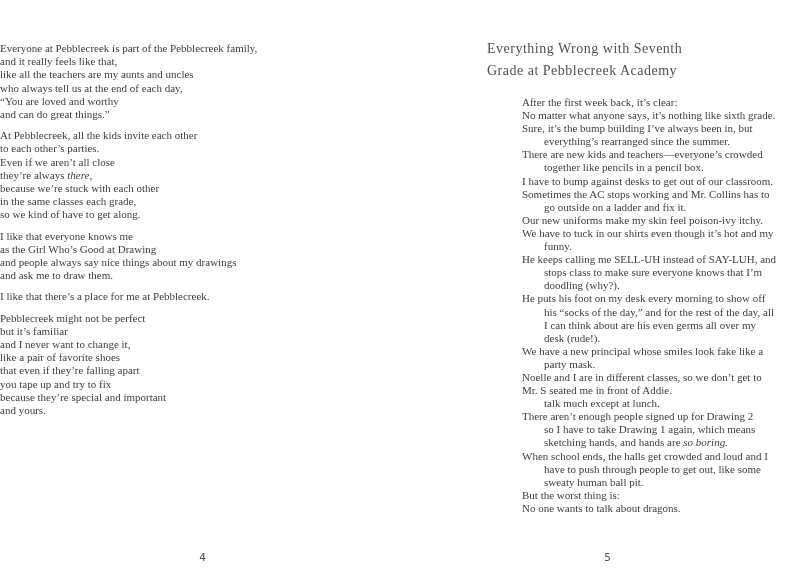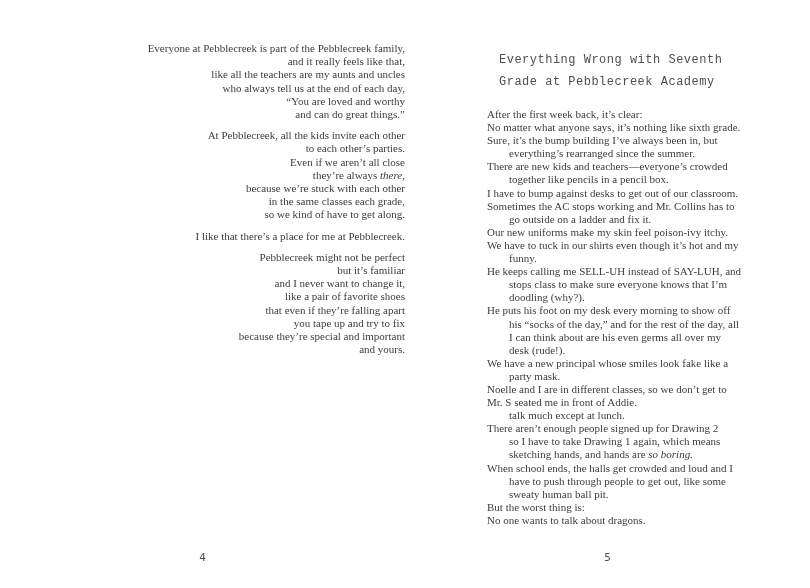--- a/index.html
+++ b/index.html
@@ -17,50 +17,50 @@
   }
   .page {
     position: relative;
     width: 405px;
     height: 588px;
     box-sizing: border-box;
   }
   
   .poem {
     padding-top: 42px;
-    text-align: right;
+    text-align: left;
     font-family: "Liberation Serif", serif;
     font-size: 11px;
     line-height: 13.2px;
     color: var(--body-text, #3d3d3c);
   }
   .stanza { margin-bottom: 8px; }
   .poem-line { white-space: nowrap; }
   
   .page.right {
     padding: 38px 24px 0 82px;
   }
   .chapter-title {
-    margin: 12px;
-    font-family: Liberation Mono, monospace;
+    margin: 0;
+    font-family: Liberation Serif, serif;
     font-weight: normal;
-    font-size: 12px;
+    font-size: 14px;
     line-height: 21.5px;
     letter-spacing: 0.5px;
     color: var(--title-text, #4f4f4f);
   }
   .title-line { display: block; white-space: nowrap; }
   .chapter-body {
     margin-top: 15px;
     font-family: "Liberation Serif", serif;
     font-size: 11px;
     line-height: 13.1px;
     color: var(--body-text, #3d3d3c);
   }
-  .body-line { white-space: nowrap; }
+  .body-line { white-space: nowrap; margin-left: 35px; }
   .body-line.indent { padding-left: 22px; }
   
   .pagenum {
     position: absolute;
     bottom: 24px;
     left: 0;
     width: 100%;
     text-align: center;
     font-family: "DejaVu Sans Mono", monospace;
     font-size: 11px;
@@ -84,20 +84,26 @@
           <div class="poem-line">and can do great things.”</div>
         </div>
         <div class="stanza">
           <div class="poem-line">At Pebblecreek, all the kids invite each other</div>
           <div class="poem-line">to each other’s parties.</div>
           <div class="poem-line">Even if we aren’t all close</div>
           <div class="poem-line">they’re always <em>there</em>,</div>
           <div class="poem-line">because we’re stuck with each other</div>
           <div class="poem-line">in the same classes each grade,</div>
           <div class="poem-line">so we kind of have to get along.</div>
+        </div>
+        <div class="stanza">
+          <div class="poem-line">I like that everyone knows me</div>
+          <div class="poem-line">as the Girl Who’s Good at Drawing</div>
+          <div class="poem-line">and people always say nice things about my drawings</div>
+          <div class="poem-line">and ask me to draw them.</div>
         </div>
         <div class="stanza">
           <div class="poem-line">I like that there’s a place for me at Pebblecreek.</div>
         </div>
         <div class="stanza">
           <div class="poem-line">Pebblecreek might not be perfect</div>
           <div class="poem-line">but it’s familiar</div>
           <div class="poem-line">and I never want to change it,</div>
           <div class="poem-line">like a pair of favorite shoes</div>
           <div class="poem-line">that even if they’re falling apart</div>

